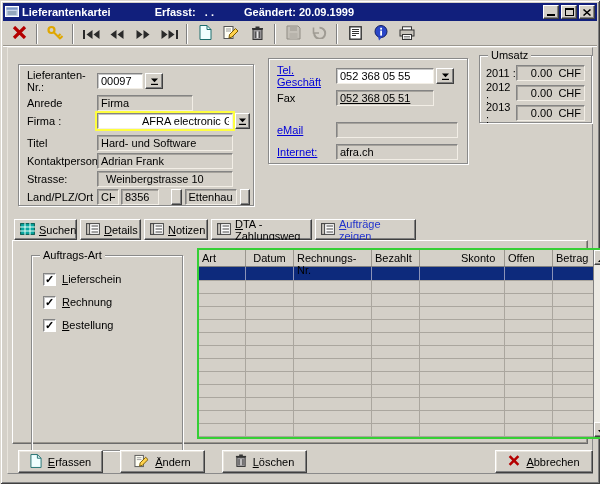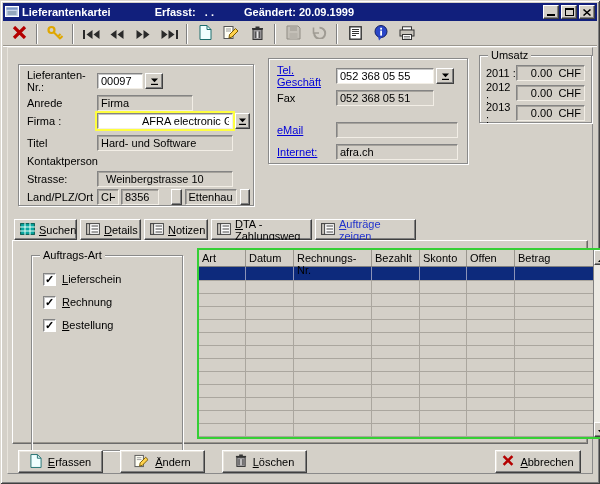--- a/index.html
+++ b/index.html
@@ -107,22 +107,22 @@
     position:absolute; left:184px; top:7px; width:414px; height:191px;
     border:2px solid var(--grid,#35cf35); background:var(--bg,#d4d0c8);
   }
   .grid-rows { position:absolute; left:0; top:0; right:16px; bottom:0; overflow:hidden; }
   .ghead { display:flex; height:17px; border-bottom:1px solid #808080; }
   .ghead .cell { font-size:11px; padding:2px 3px 0 3px; border-right:1px solid #9a968e; }
   .trow { display:flex; height:13px; border-bottom:1px solid #aaa69e; }
   .trow .cell { border-right:1px solid #aaa69e; height:100%; }
   .trow.selected { background:var(--selection,#0d2a7c); height:14px; }
   .trow.selected .cell { border-right-color:#8b93b8; border-bottom:none; }
-  .c0{width:47px;} .c1{width:48px;} .c2{width:78px;} .c3{width:48px;}
-  .c4{width:47px;} .c5{width:48px;} .c6{flex:1; border-right:none !important;}
+  .c0{width:47px;} .c1{width:48px;text-align:center;} .c2{width:78px;} .c3{width:48px;}
+  .c4{width:47px;margin-left:38px;} .c5{width:48px;} .c6{flex:1; border-right:none !important;}
 
   .vscroll { position:absolute; right:0; top:0; bottom:0; width:16px;
              background:#eceae4; border-left:1px solid #808080; }
   .sbtn { position:absolute; left:0; width:15px; height:15px; padding:0;
           background:var(--bg,#d4d0c8);
           border:1px solid; border-color:#fff #404040 #404040 #fff;
           box-shadow: inset -1px -1px 0 #808080;
           display:flex; align-items:center; justify-content:center; }
   .sbtn.up { top:0; } .sbtn.down { bottom:0; }
 
@@ -304,20 +304,21 @@
               <rect x="1" y="6.8" width="7" height="1.2" fill="#000"></rect>
             </svg></span>
         </button>
     </div>
     <div class="frow" style="left:8px; top:69px; right:3px;">
       <span class="flabel lw">Titel</span>
       <input class="field gray" style="width: 136px;" value="Hard- und Software">
     </div>
     <div class="frow" style="left:8px; top:87px; right:3px;">
       <span class="flabel lw">Kontaktperson</span>
+      <input class="field gray" style="width: 136px;" value="Adrian Frank">
     </div>
     <div class="frow" style="left:8px; top:105px; right:3px;">
       <span class="flabel lw">Strasse:</span>
       <input class="field gray" style="width: 136px; padding-left: 8px;" value="Weinbergstrasse 10">
     </div>
     <div class="frow" style="left:8px; top:123px; right:3px;">
       <span class="flabel lw">Land/PLZ/Ort</span>
       <input class="field gray" style="width: 22px; margin-right: 2px;" value="CH">
       <input class="field gray" style="width: 38px; margin-right: 12px;" value="8356">
       <button class="mini-btn" style="margin-right:3px;"></button>
@@ -332,21 +333,21 @@
       <input class="field white" style="width: 98px;" value="052 368 05 55">
       <button class="combo-btn">
           <span><svg width="9" height="9" viewBox="0 0 9 9">
               <path d="M1 1.6 H8 L4.5 5.2 Z" fill="#000"></path>
               <rect x="1" y="6.8" width="7" height="1.2" fill="#000"></rect>
             </svg></span>
         </button>
     </div>
     <div class="frow" style="left:8px; top:30px; right:3px;">
       <span class="flabel rw">Fax</span>
-      <input class="field gray" style="width: 98px;" value="052 368 05 51">
+      <input class="field gray" style="width: 98px; text-decoration: underline;" value="052 368 05 51">
     </div>
     <div class="frow" style="left:8px; top:62px; right:3px;">
       <span class="flabel rw link">eMail</span>
       <input class="field gray" style="width: 122px;" value="">
     </div>
     <div class="frow" style="left:8px; top:84px; right:3px;">
       <span class="flabel rw link">Internet:</span>
       <input class="field gray" style="width: 122px;" value="afra.ch">
     </div>
   </div>
@@ -606,20 +607,20 @@
     <span><svg width="12" height="13" viewBox="0 0 13 14">
           <rect x="2" y="3.5" width="9" height="10" fill="#9a989a" stroke="#333"></rect>
           <rect x="1" y="2" width="11" height="1.6" fill="#333"></rect>
           <rect x="4.5" y="0.5" width="4" height="1.6" fill="#333"></rect>
           <line x1="4.4" y1="5.5" x2="4.4" y2="12" stroke="#4a4a4a"></line>
           <line x1="6.5" y1="5.5" x2="6.5" y2="12" stroke="#e8e8e8"></line>
           <line x1="8.6" y1="5.5" x2="8.6" y2="12" stroke="#4a4a4a"></line>
         </svg></span>
     <span><u>L</u>öschen</span>
   </button>
-  <button class="pushbtn" style="left:495px; width:86px;">
+  <button class="pushbtn" style="left:495px; width:98px;">
     <span><svg width="12" height="11" viewBox="0 0 15 13">
           <path d="M2 1 L13 12 M13 1 L2 12" stroke="#b40000" stroke-width="3.2" fill="none"></path>
         </svg></span>
     <span><u>A</u>bbrechen</span>
   </button>
 
 </div>
 
 </body></html>

